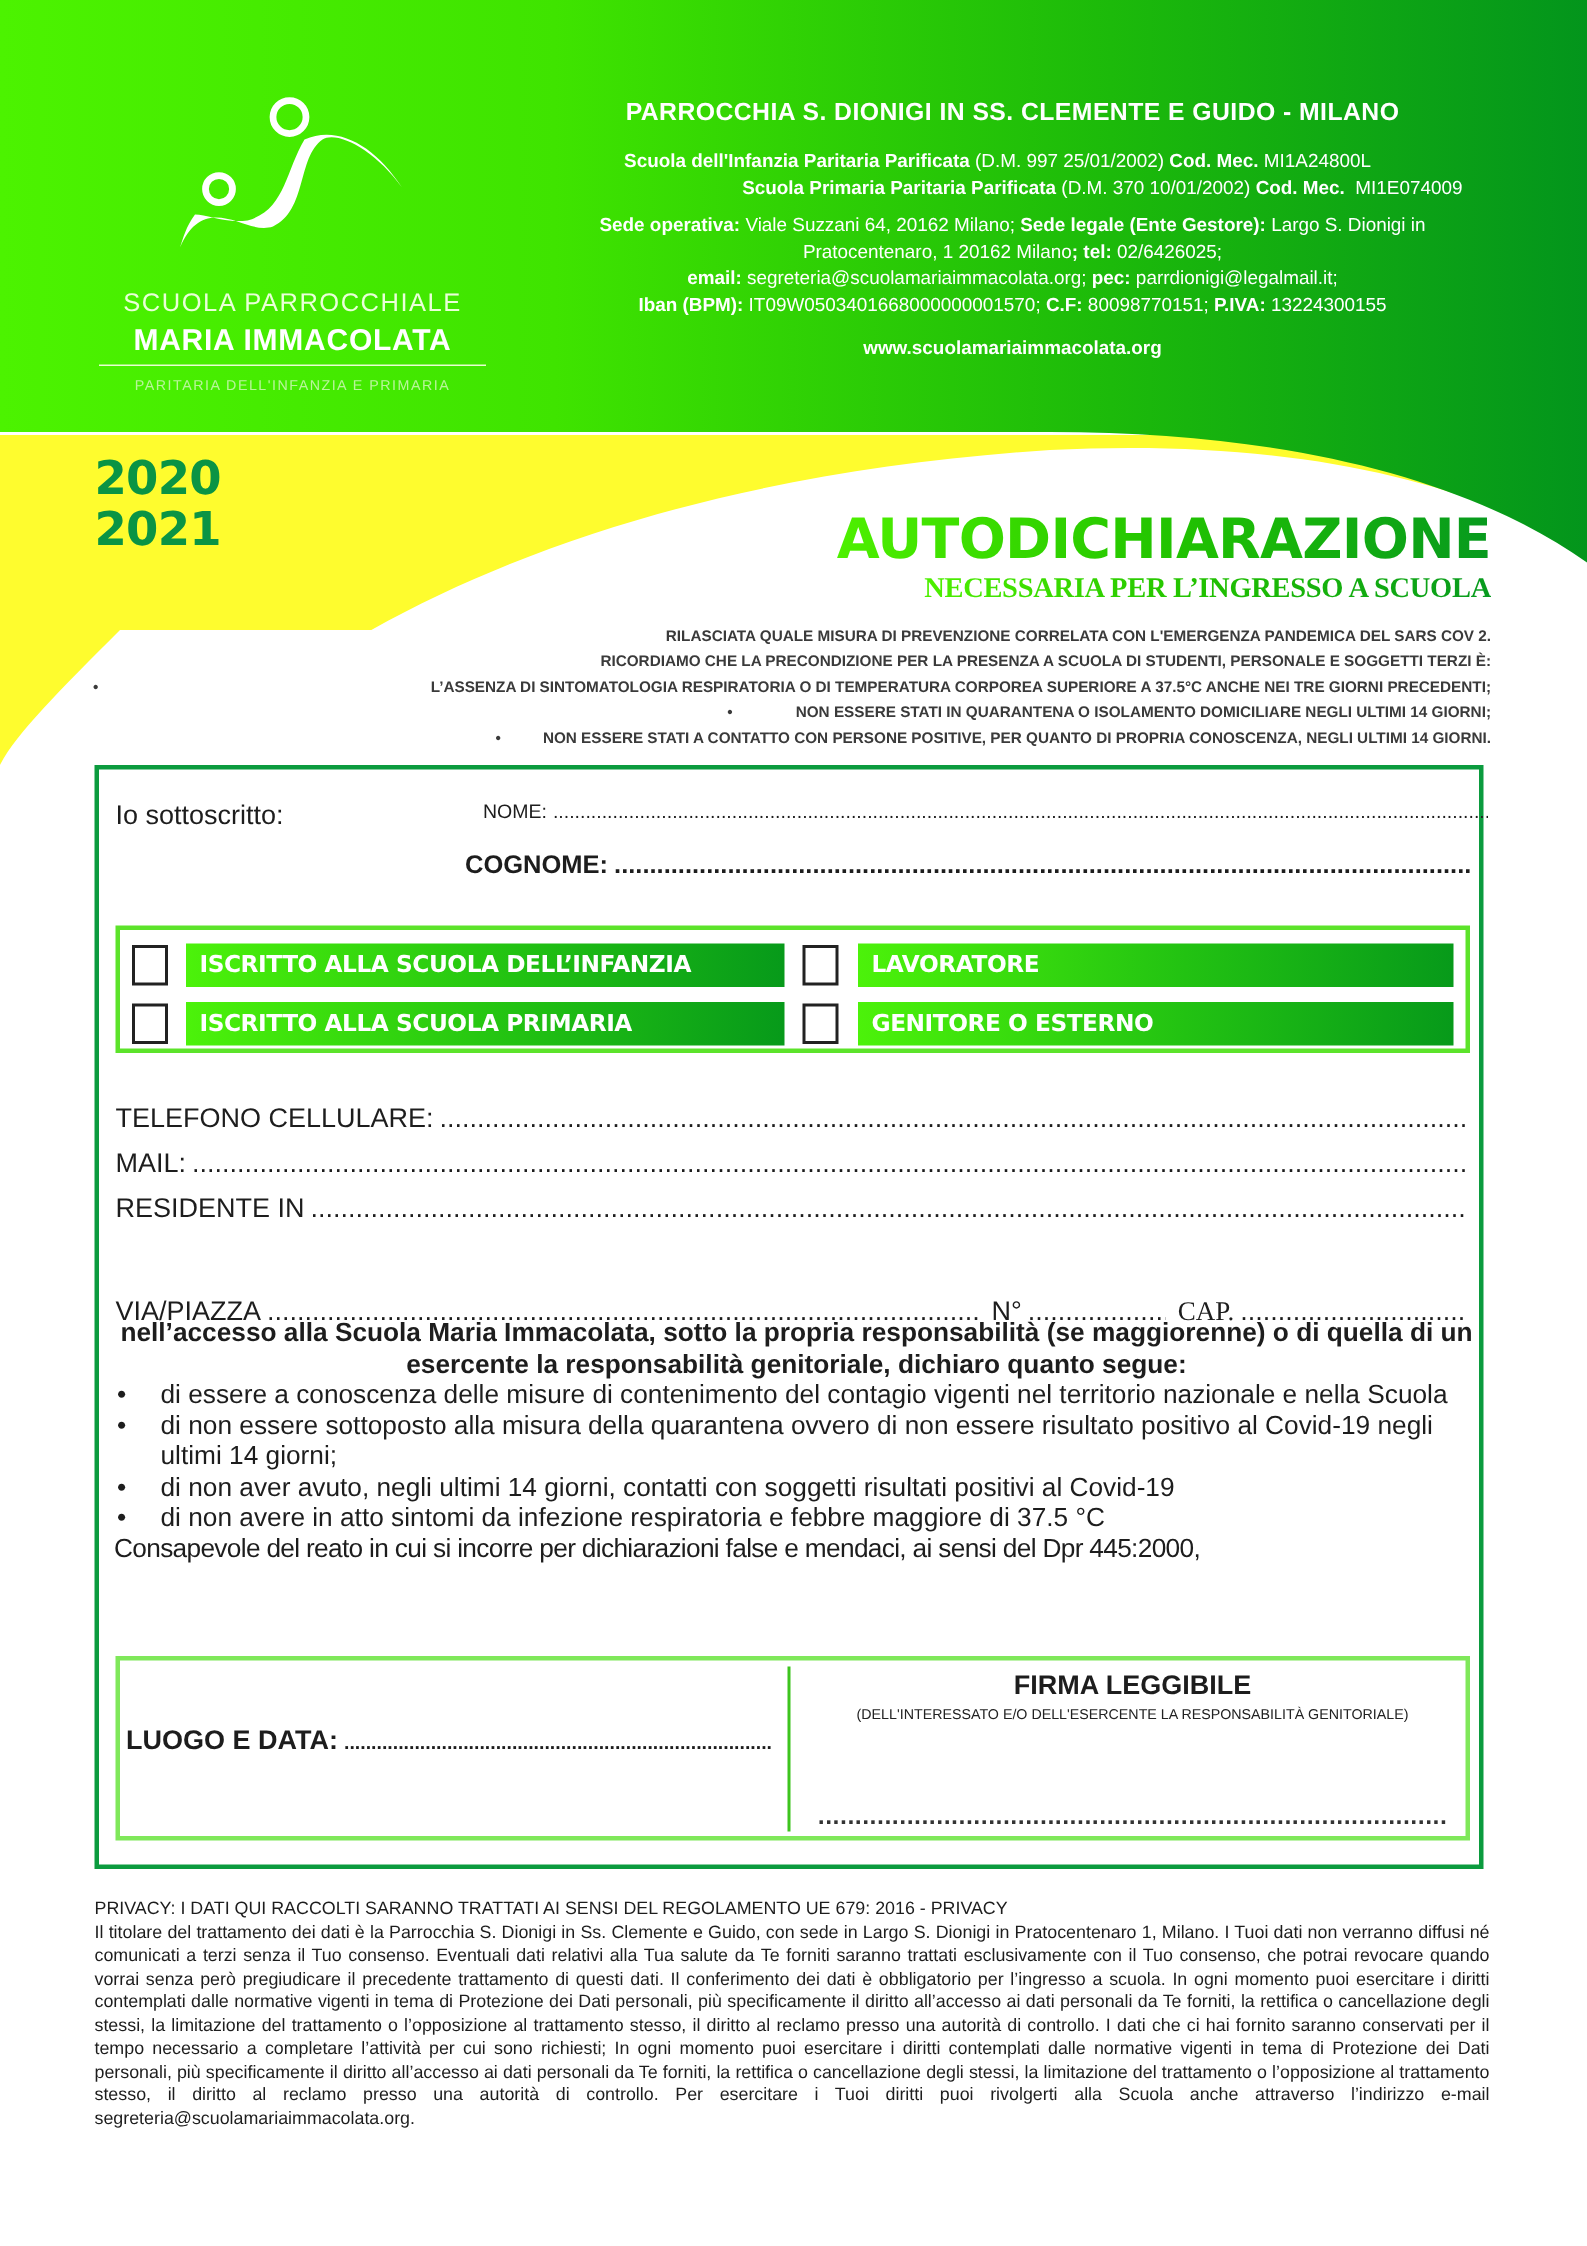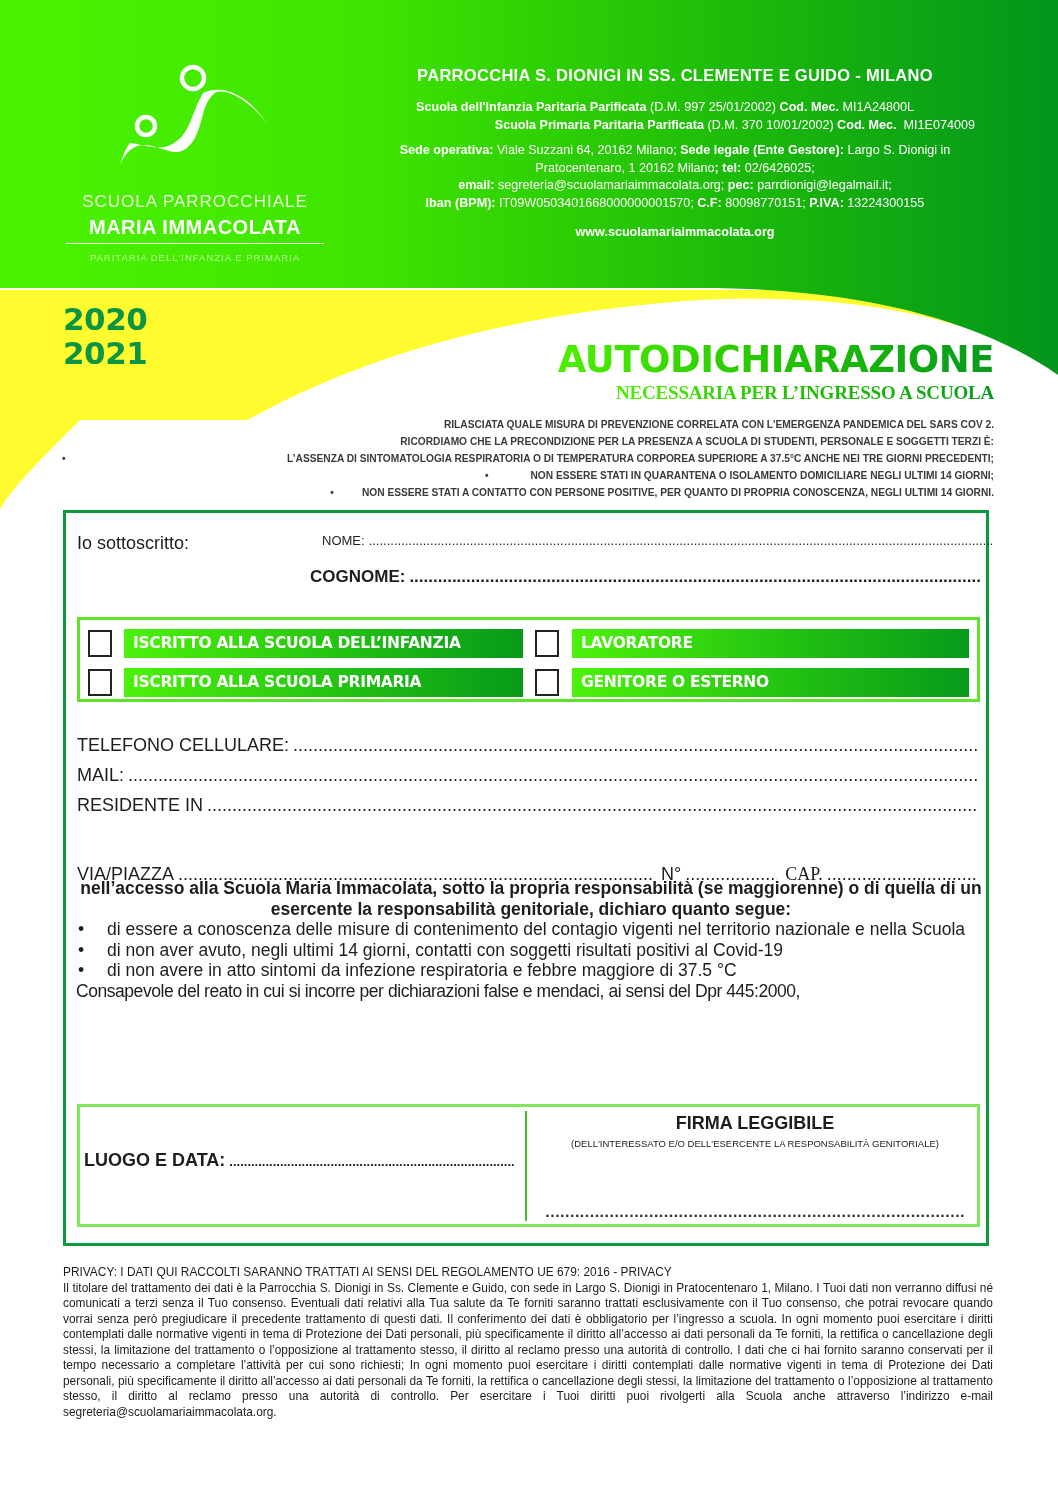--- a/index.html
+++ b/index.html
@@ -248,20 +248,21 @@
   <span class="lbl" style="margin-left:8px;">N°</span>
     <span class="dots" style="flex: 0 0 92px;"></span>
   <span class="lbl" style="margin-left:8px;font-family:Liberation Serif, serif;">CAP.</span>
     <span class="dots"></span>
 </div>
 
 <div class="decl">
   <div class="intro-bold">nell’accesso alla Scuola Maria Immacolata, sotto la propria responsabilità (se maggiorenne) o di quella di un esercente la responsabilità genitoriale, dichiaro quanto segue:</div>
   <ul>
     <li>di essere a conoscenza delle misure di contenimento del contagio vigenti nel territorio nazionale e nella Scuola</li>
+    <li>di non essere sottoposto alla misura della quarantena ovvero di non essere risultato positivo al Covid-19 negli ultimi 14 giorni;</li>
     <li>di non aver avuto, negli ultimi 14 giorni, contatti con soggetti risultati positivi al Covid-19</li>
     <li>di non avere in atto sintomi da infezione respiratoria e febbre maggiore di 37.5 °C</li>
   </ul>
   <div class="consap">Consapevole del reato in cui si incorre per dichiarazioni false e mendaci, ai sensi del Dpr 445:2000,</div>
 </div>
 
 <div class="sig-box"></div>
 <div class="sig-divider"></div>
 <div class="fill-line luogo">
   <span class="lbl">LUOGO E DATA:</span>

